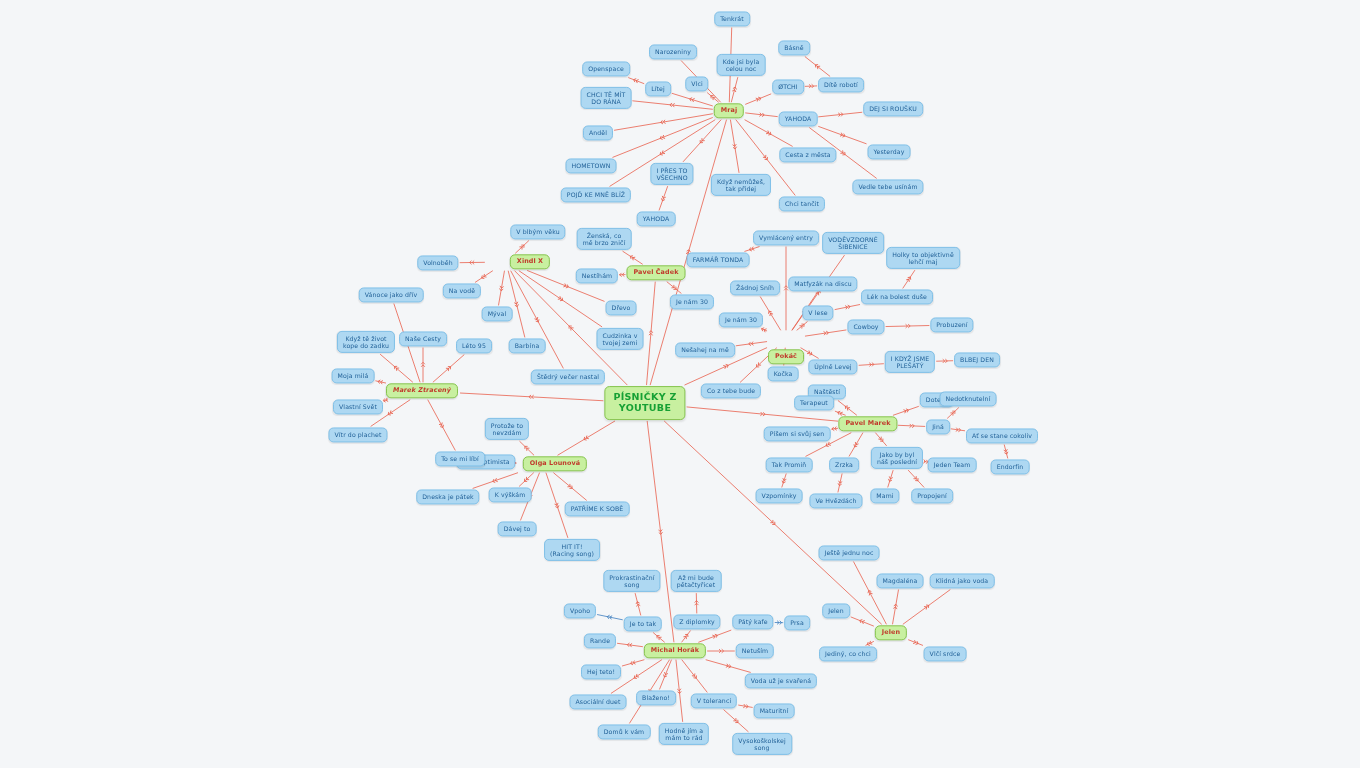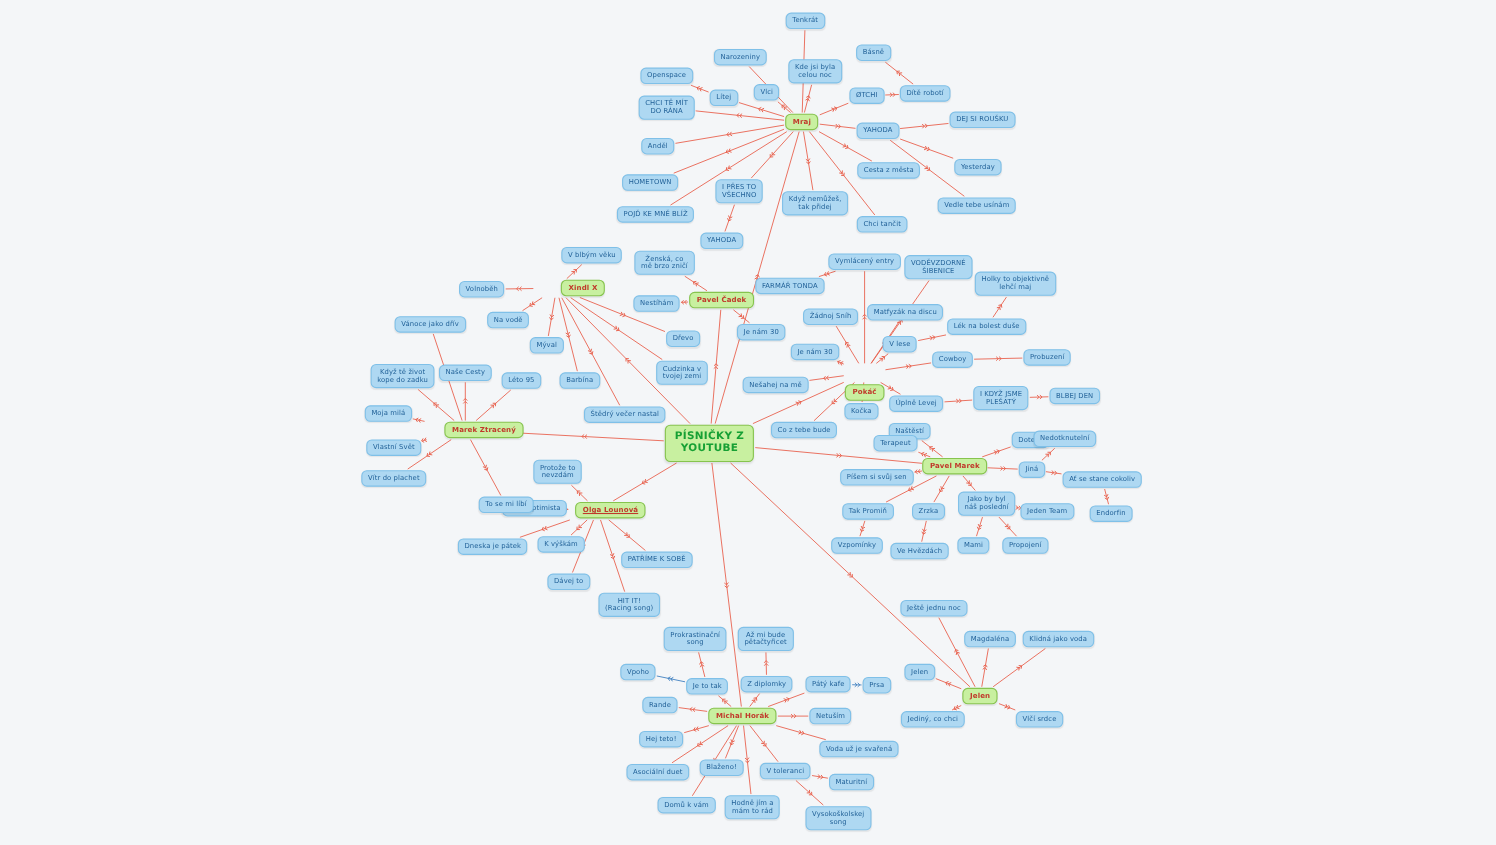--- a/index.html
+++ b/index.html
@@ -626,23 +626,23 @@
         <path d="M-1.6,-1.6 L0.09999999999999987,0 L-1.6,1.6" fill="none" stroke="#e8604c" stroke-width="0.8" stroke-linecap="round" stroke-linejoin="round"></path>
         <path d="M1,-1.6 L2.7,0 L1,1.6" fill="none" stroke="#e8604c" stroke-width="0.8" stroke-linecap="round" stroke-linejoin="round"></path>
       </g>
     </svg>
 <div class="node root" style="left: 645px; top: 403px;">PÍSNIČKY Z
 YOUTUBE</div>
     <div class="node branch" style="left: 729px; top: 111px;">Mraj</div>
     <div class="node branch" style="left: 506px; top: 262px; margin-left: 24px;">Xindl X</div>
     <div class="node branch" style="left: 656px; top: 273px;">Pavel Čadek</div>
     <div class="node branch" style="left: 786px; top: 357px;">Pokáč</div>
-    <div class="node branch" style="left: 440px; top: 391px;">Marek Ztracený</div>
+    <div class="node branch" style="left: 422px; top: 391px; font-style: italic;">Marek Ztracený</div>
     <div class="node branch" style="left: 868px; top: 424px;">Pavel Marek</div>
-    <div class="node branch" style="left: 555px; top: 464px; text-decoration: underline;">Olga Lounová</div>
+    <div class="node branch" style="left: 555px; top: 464px;">Olga Lounová</div>
     <div class="node branch" style="left: 675px; top: 651px;">Michal Horák</div>
     <div class="node branch" style="left: 891px; top: 633px;">Jelen</div>
     <div class="node leaf" style="left: 732px; top: 19px;">Tenkrát</div>
     <div class="node leaf" style="left: 673px; top: 52px;">Narozeniny</div>
     <div class="node leaf" style="left: 741px; top: 65px;">Kde jsi byla
 celou noc</div>
     <div class="node leaf" style="left: 794px; top: 48px;">Básně</div>
     <div class="node leaf" style="left: 606px; top: 69px;">Openspace</div>
     <div class="node leaf" style="left: 658px; top: 89px;">Lítej</div>
     <div class="node leaf" style="left: 697px; top: 84px;">Vlci</div>

